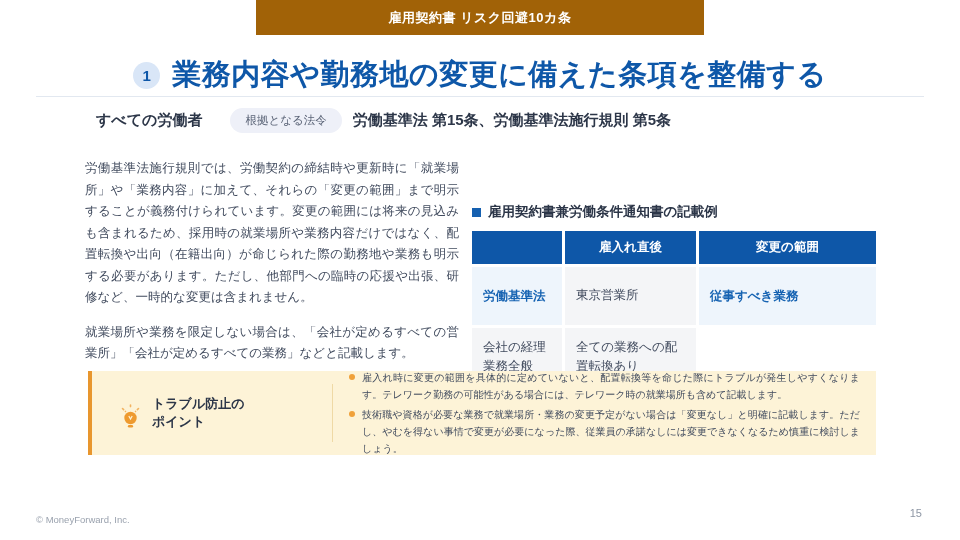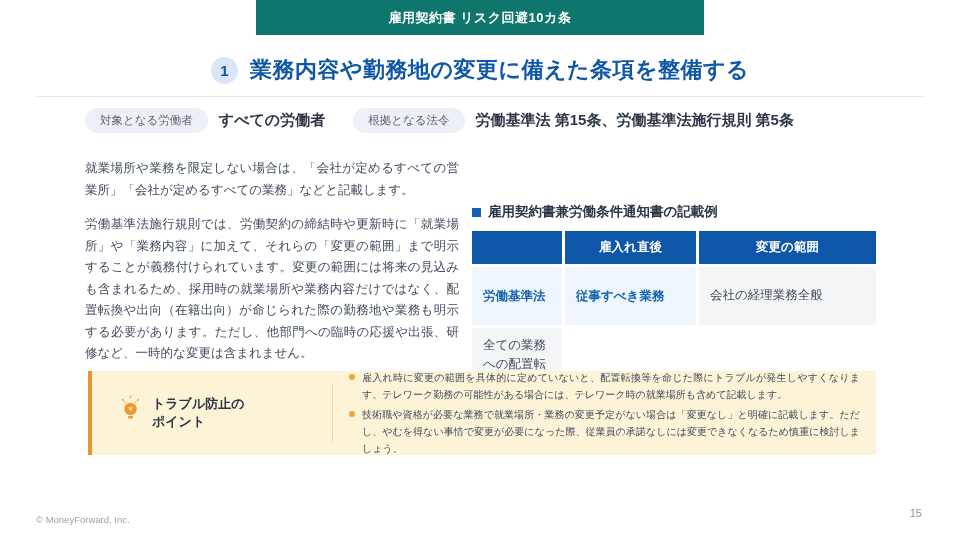--- a/index.html
+++ b/index.html
@@ -5,35 +5,35 @@
   * { margin:0; padding:0; box-sizing:border-box; }
   html,body { background:#e9e9e9; }
   body { font-family:"Liberation Sans","DejaVu Sans",sans-serif; }
   #page {
     position:relative; width:960px; height:540px; background:#ffffff;
     overflow:hidden; margin:0 auto; color:#414b5e;
   }
   
   .banner {
     position:absolute; top:0; left:50%; transform:translateX(-50%);
-    width:448px; height:35px; background:#0f766e;
+    width:448px; height:35px; background:#a16207;
     display:flex; align-items:center; justify-content:center;
   }
   .banner span { color:#ffffff; font-size:13px; font-weight:bold; letter-spacing:0.5px; }
   
   .heading {
     position:absolute; top:55px; left:0; width:100%;
     display:flex; align-items:center; justify-content:center; gap:12px;
   }
   .num-badge {
     width:27px; height:27px; border-radius:50%; background:#d9e6f7;
     color:#0e57a8; font-size:15px; font-weight:bold;
     display:flex; align-items:center; justify-content:center; flex:0 0 auto;
   }
-  .title { font-size:22px; font-weight:bold; color:#0e57a8; letter-spacing:0.5px; }
+  .title { font-size:29px; font-weight:bold; color:#0e57a8; letter-spacing:0.5px; }
   .divider { position:absolute; top:96px; left:36px; right:36px; border-top:1px solid #e2e8f0; }
   
   .tags { position:absolute; top:108px; left:85px; display:flex; align-items:center; }
   .pill {
     background:#eef0f8; color:#5b6477; font-size:11.5px;
     padding:5px 15px; border-radius:14px; white-space:nowrap;
   }
   .tag-value { font-size:15px; font-weight:bold; color:#2c3648; margin-left:11px; white-space:nowrap; }
   .pill.second { margin-left:28px; }
   
@@ -59,21 +59,21 @@
   .ex-table .cell {
     background:#f4f5f7; color:#414b5e; font-size:12.5px;
     padding:8px 11px; display:flex; align-items:center; min-height:58px; line-height:1.55;
   }
   
   .tips {
     position:absolute; top:371px; left:88px; width:788px; height:84px;
     background:#fdf3d7; border-left:4px solid #e8962e;
     display:flex; align-items:center;
   }
-  .tips-label { width:240px; display:flex; align-items:flex-start; gap:9px; padding-left:26px; flex:0 0 auto; }
+  .tips-label { width:240px; display:flex; align-items:flex-end; gap:9px; padding-left:26px; flex:0 0 auto; }
   .tips-label .lbl { font-size:13px; font-weight:bold; color:#2c3648; line-height:1.4; width:100px; }
   .tips-divider { width:1px; height:58px; background:#efd9a5; flex:0 0 auto; }
   .tips ul { list-style:none; flex:1; padding:8px 16px 8px 16px; }
   .tips li {
     position:relative; padding-left:13px; font-size:10px; line-height:1.7;
     color:#414b5e; margin:3px 0; text-align:justify;
   }
   .tips li .dot {
     position:absolute; left:0; top:5px; width:6px; height:6px;
     border-radius:50%; background:#f0a13a;
@@ -97,42 +97,42 @@
   </div>
 
   <div class="heading">
     <span class="num-badge">1</span>
     <h1 class="title">業務内容や勤務地の変更に備えた条項を整備する</h1>
   </div>
 
   <div class="divider"></div>
 
   <div class="tags">
-    <span class="pill">対象となる労働者</span>
     <span class="tag-value">すべての労働者</span>
     <span class="pill second">根拠となる法令</span>
     <span class="tag-value">労働基準法 第15条、労働基準法施行規則 第5条</span>
   </div>
 
   <div class="left-col">
+    <p>労働基準法施行規則では、労働契約の締結時や更新時に「就業場所」や「業務内容」に加えて、それらの「変更の範囲」まで明示することが義務付けられています。変更の範囲には将来の見込みも含まれるため、採用時の就業場所や業務内容だけではなく、配置転換や出向（在籍出向）が命じられた際の勤務地や業務も明示する必要があります。ただし、他部門への臨時の応援や出張、研修など、一時的な変更は含まれません。</p>
     <p>就業場所や業務を限定しない場合は、「会社が定めるすべての営業所」「会社が定めるすべての業務」などと記載します。</p>
-    <p>労働基準法施行規則では、労働契約の締結時や更新時に「就業場所」や「業務内容」に加えて、それらの「変更の範囲」まで明示することが義務付けられています。変更の範囲には将来の見込みも含まれるため、採用時の就業場所や業務内容だけではなく、配置転換や出向（在籍出向）が命じられた際の勤務地や業務も明示する必要があります。ただし、他部門への臨時の応援や出張、研修など、一時的な変更は含まれません。</p>
   </div>
 
   <div class="right-col">
     <div class="ex-heading">
       <span class="sq"></span>
       <span class="txt">雇用契約書兼労働条件通知書の記載例</span>
     </div>
     <div class="ex-table">
       <div class="hcell"></div>
       <div class="hcell">雇入れ直後</div>
       <div class="hcell">変更の範囲</div>
 
       <div class="lcell">労働基準法</div>
+      <div class="cell">東京営業所</div>
 
       <div class="lcell">従事すべき業務</div>
       <div class="cell">会社の経理業務全般</div>
       <div class="cell">全ての業務への配置転換あり</div>
     </div>
   </div>
 
   <div class="tips">
     <div class="tips-label">
       <svg width="25" height="27" viewBox="0 0 25 27">

